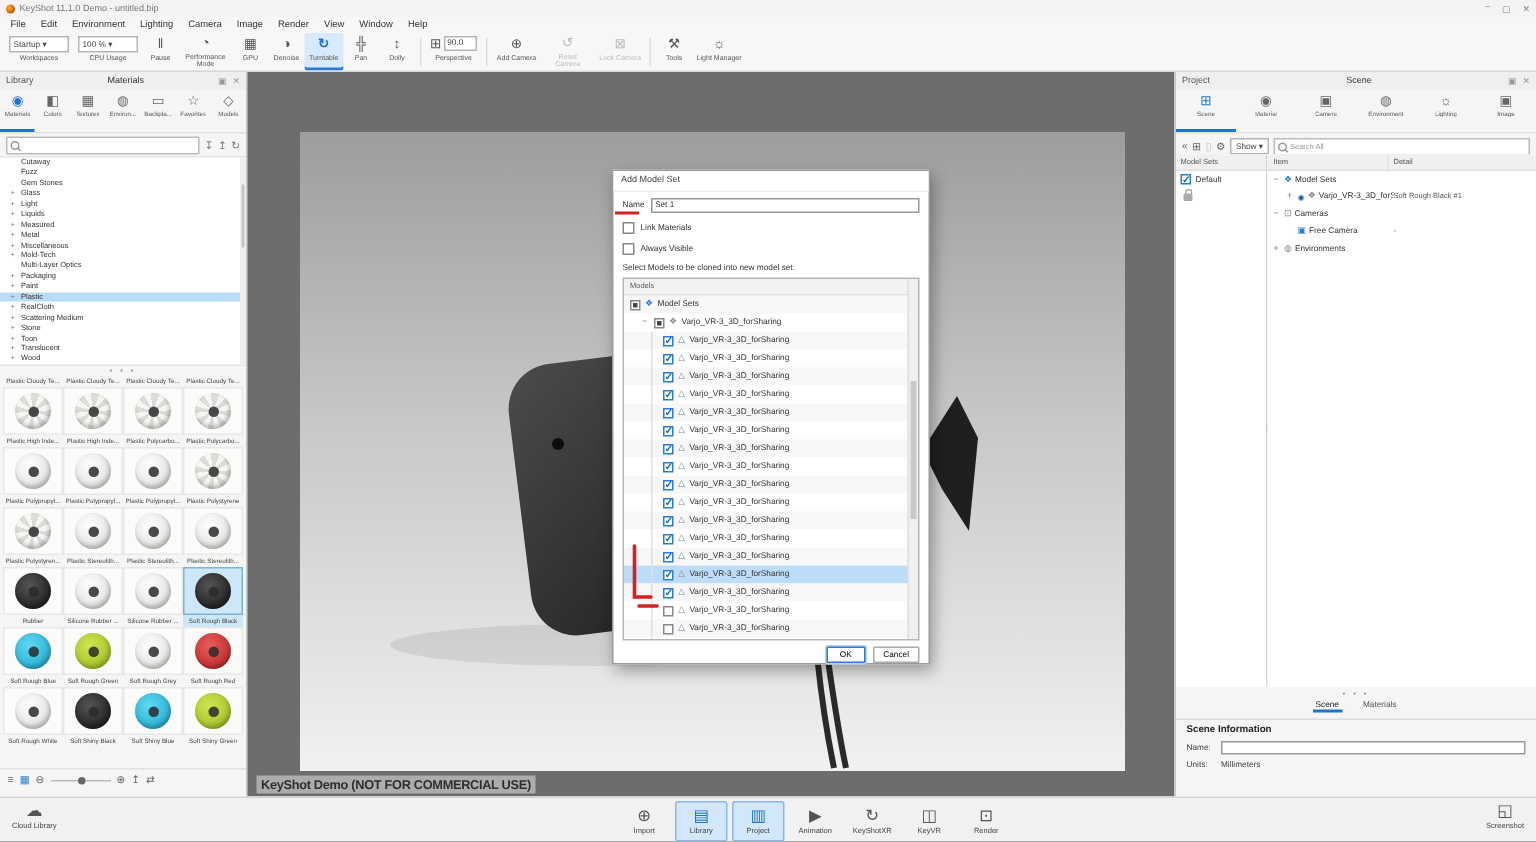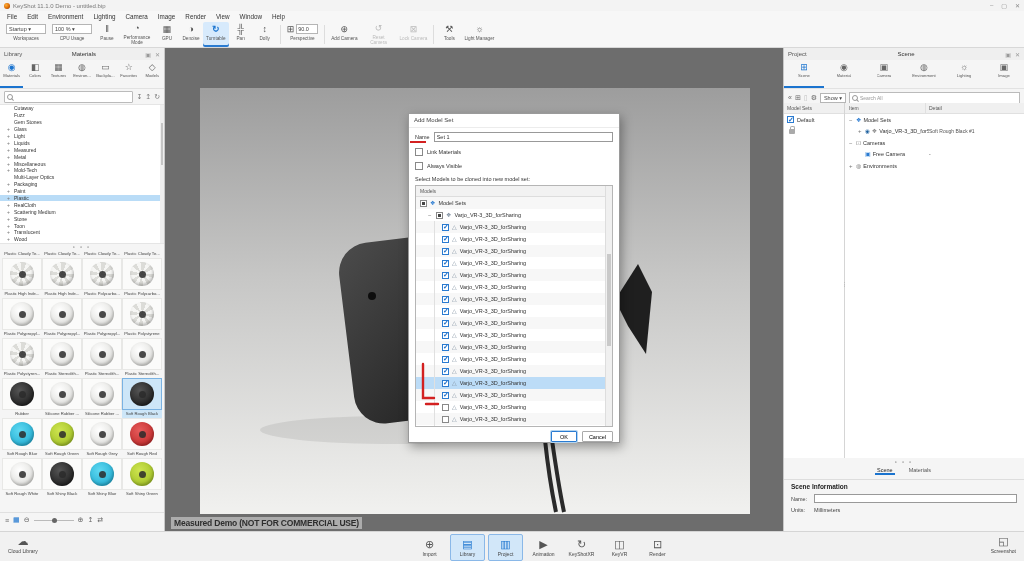--- a/index.html
+++ b/index.html
@@ -559,21 +559,21 @@
         <path d="M304,180 C308,118 348,92 380,100" stroke="#232323" stroke-width="8" fill="none" stroke-linecap="round"></path>
         <rect x="322" y="150" width="52" height="160" rx="14" fill="#242424" transform="rotate(-5 348 230)"></rect>
         <rect x="146" y="146" width="192" height="182" rx="30" fill="url(#gB)" transform="rotate(-7 242 237)"></rect>
         <path d="M242,150 C234,200 236,280 248,324" stroke="#0f0f0f" stroke-width="3" fill="none" opacity="0.7" transform="rotate(-7 242 237)"></path>
         <circle cx="172" cy="208" r="4" fill="#0d0d0d"></circle>
         <path d="M345,352 C348,380 352,405 356,424" stroke="#2a2a2a" stroke-width="4" fill="none"></path>
         <path d="M352,352 C356,380 360,405 364,424" stroke="#2a2a2a" stroke-width="4" fill="none"></path>
         <path d="M415,212 L438,176 L452,204 L446,266 L428,238 Z" fill="#1f1f1f"></path>
       </svg>
     </div>
-    <div class="watermark">Measured Demo (NOT FOR COMMERCIAL USE)</div>
+    <div class="watermark">KeyShot Demo (NOT FOR COMMERCIAL USE)</div>
   </div>
 
   <div class="dialog">
     <div class="dlg-title">Add Model Set</div>
     <div class="dlg-body">
       <div class="dlg-name-row">
         <span>Name</span>
         <input class="dlg-name-input" value="Set 1" style="">
       </div>
       <span class="red-underline"></span>

